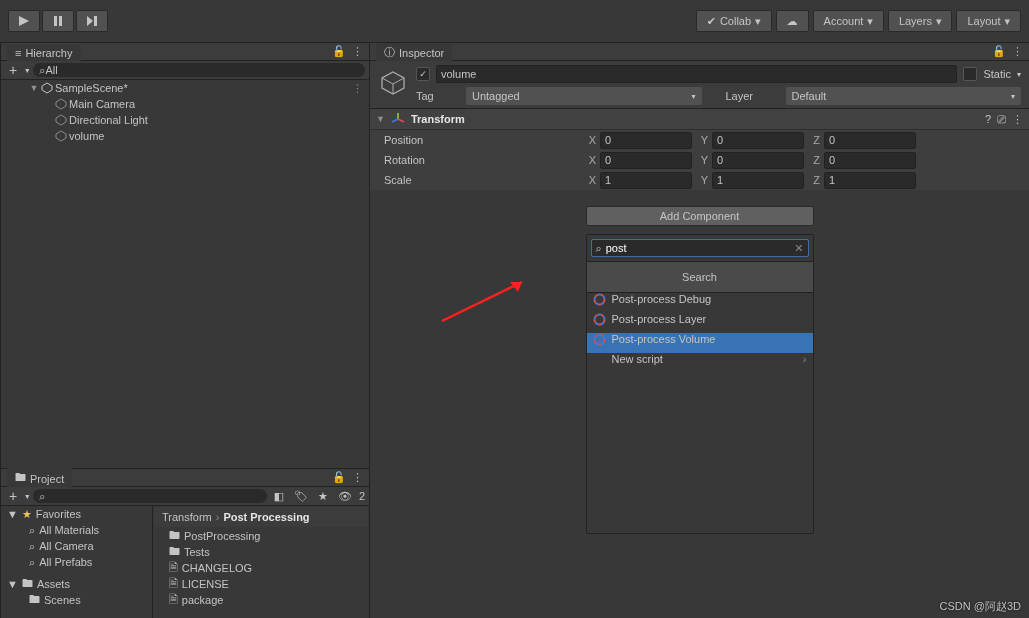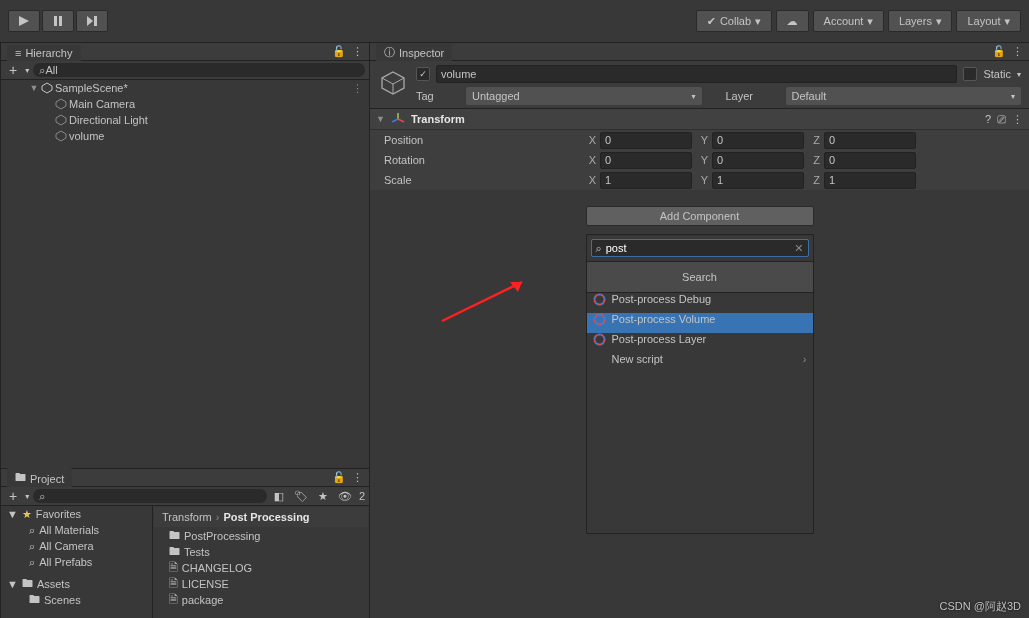--- a/index.html
+++ b/index.html
@@ -385,35 +385,35 @@
         </div>
         <div class="popup-title">Search</div>
         <div class="popup-body">
           <div class="pitem">
               <svg class="swirl" viewBox="0 0 13 13">
                 <circle cx="6.5" cy="6.5" r="5" fill="none" stroke="#e24a4a" stroke-width="2" stroke-dasharray="3 3"></circle>
                 <circle cx="6.5" cy="6.5" r="5" fill="none" stroke="#3c7de0" stroke-width="2" stroke-dasharray="3 3" stroke-dashoffset="3"></circle>
               </svg>
               <span>Post-process Debug</span>
             </div>
+          <div class="pitem">
+              <svg class="swirl" viewBox="0 0 13 13">
+                <circle cx="6.5" cy="6.5" r="5" fill="none" stroke="#e24a4a" stroke-width="2" stroke-dasharray="3 3"></circle>
+                <circle cx="6.5" cy="6.5" r="5" fill="none" stroke="#3c7de0" stroke-width="2" stroke-dasharray="3 3" stroke-dashoffset="3"></circle>
+              </svg>
+              <span>Post-process Layer</span>
+            </div>
           <div class="pitem sel">
               <svg class="swirl" viewBox="0 0 13 13">
                 <circle cx="6.5" cy="6.5" r="5" fill="none" stroke="#e24a4a" stroke-width="2" stroke-dasharray="3 3"></circle>
                 <circle cx="6.5" cy="6.5" r="5" fill="none" stroke="#3c7de0" stroke-width="2" stroke-dasharray="3 3" stroke-dashoffset="3"></circle>
               </svg>
               <span>Post-process Volume</span>
             </div>
           <div class="pitem">
-              <svg class="swirl" viewBox="0 0 13 13">
-                <circle cx="6.5" cy="6.5" r="5" fill="none" stroke="#e24a4a" stroke-width="2" stroke-dasharray="3 3"></circle>
-                <circle cx="6.5" cy="6.5" r="5" fill="none" stroke="#3c7de0" stroke-width="2" stroke-dasharray="3 3" stroke-dashoffset="3"></circle>
-              </svg>
-              <span>Post-process Layer</span>
-            </div>
-          <div class="pitem">
               <span style="width:13px"></span>
               <span>New script</span>
               <span class="chev">›</span>
             </div>
         </div>
       </div>
       <svg class="arrow" width="100" height="50" style="left:62px;top:86px">
         <line x1="10" y1="45" x2="90" y2="6" stroke="#ff2020" stroke-width="2.5"></line>
         <polygon points="90,6 78,6 86,16" fill="#ff2020"></polygon>
       </svg>

